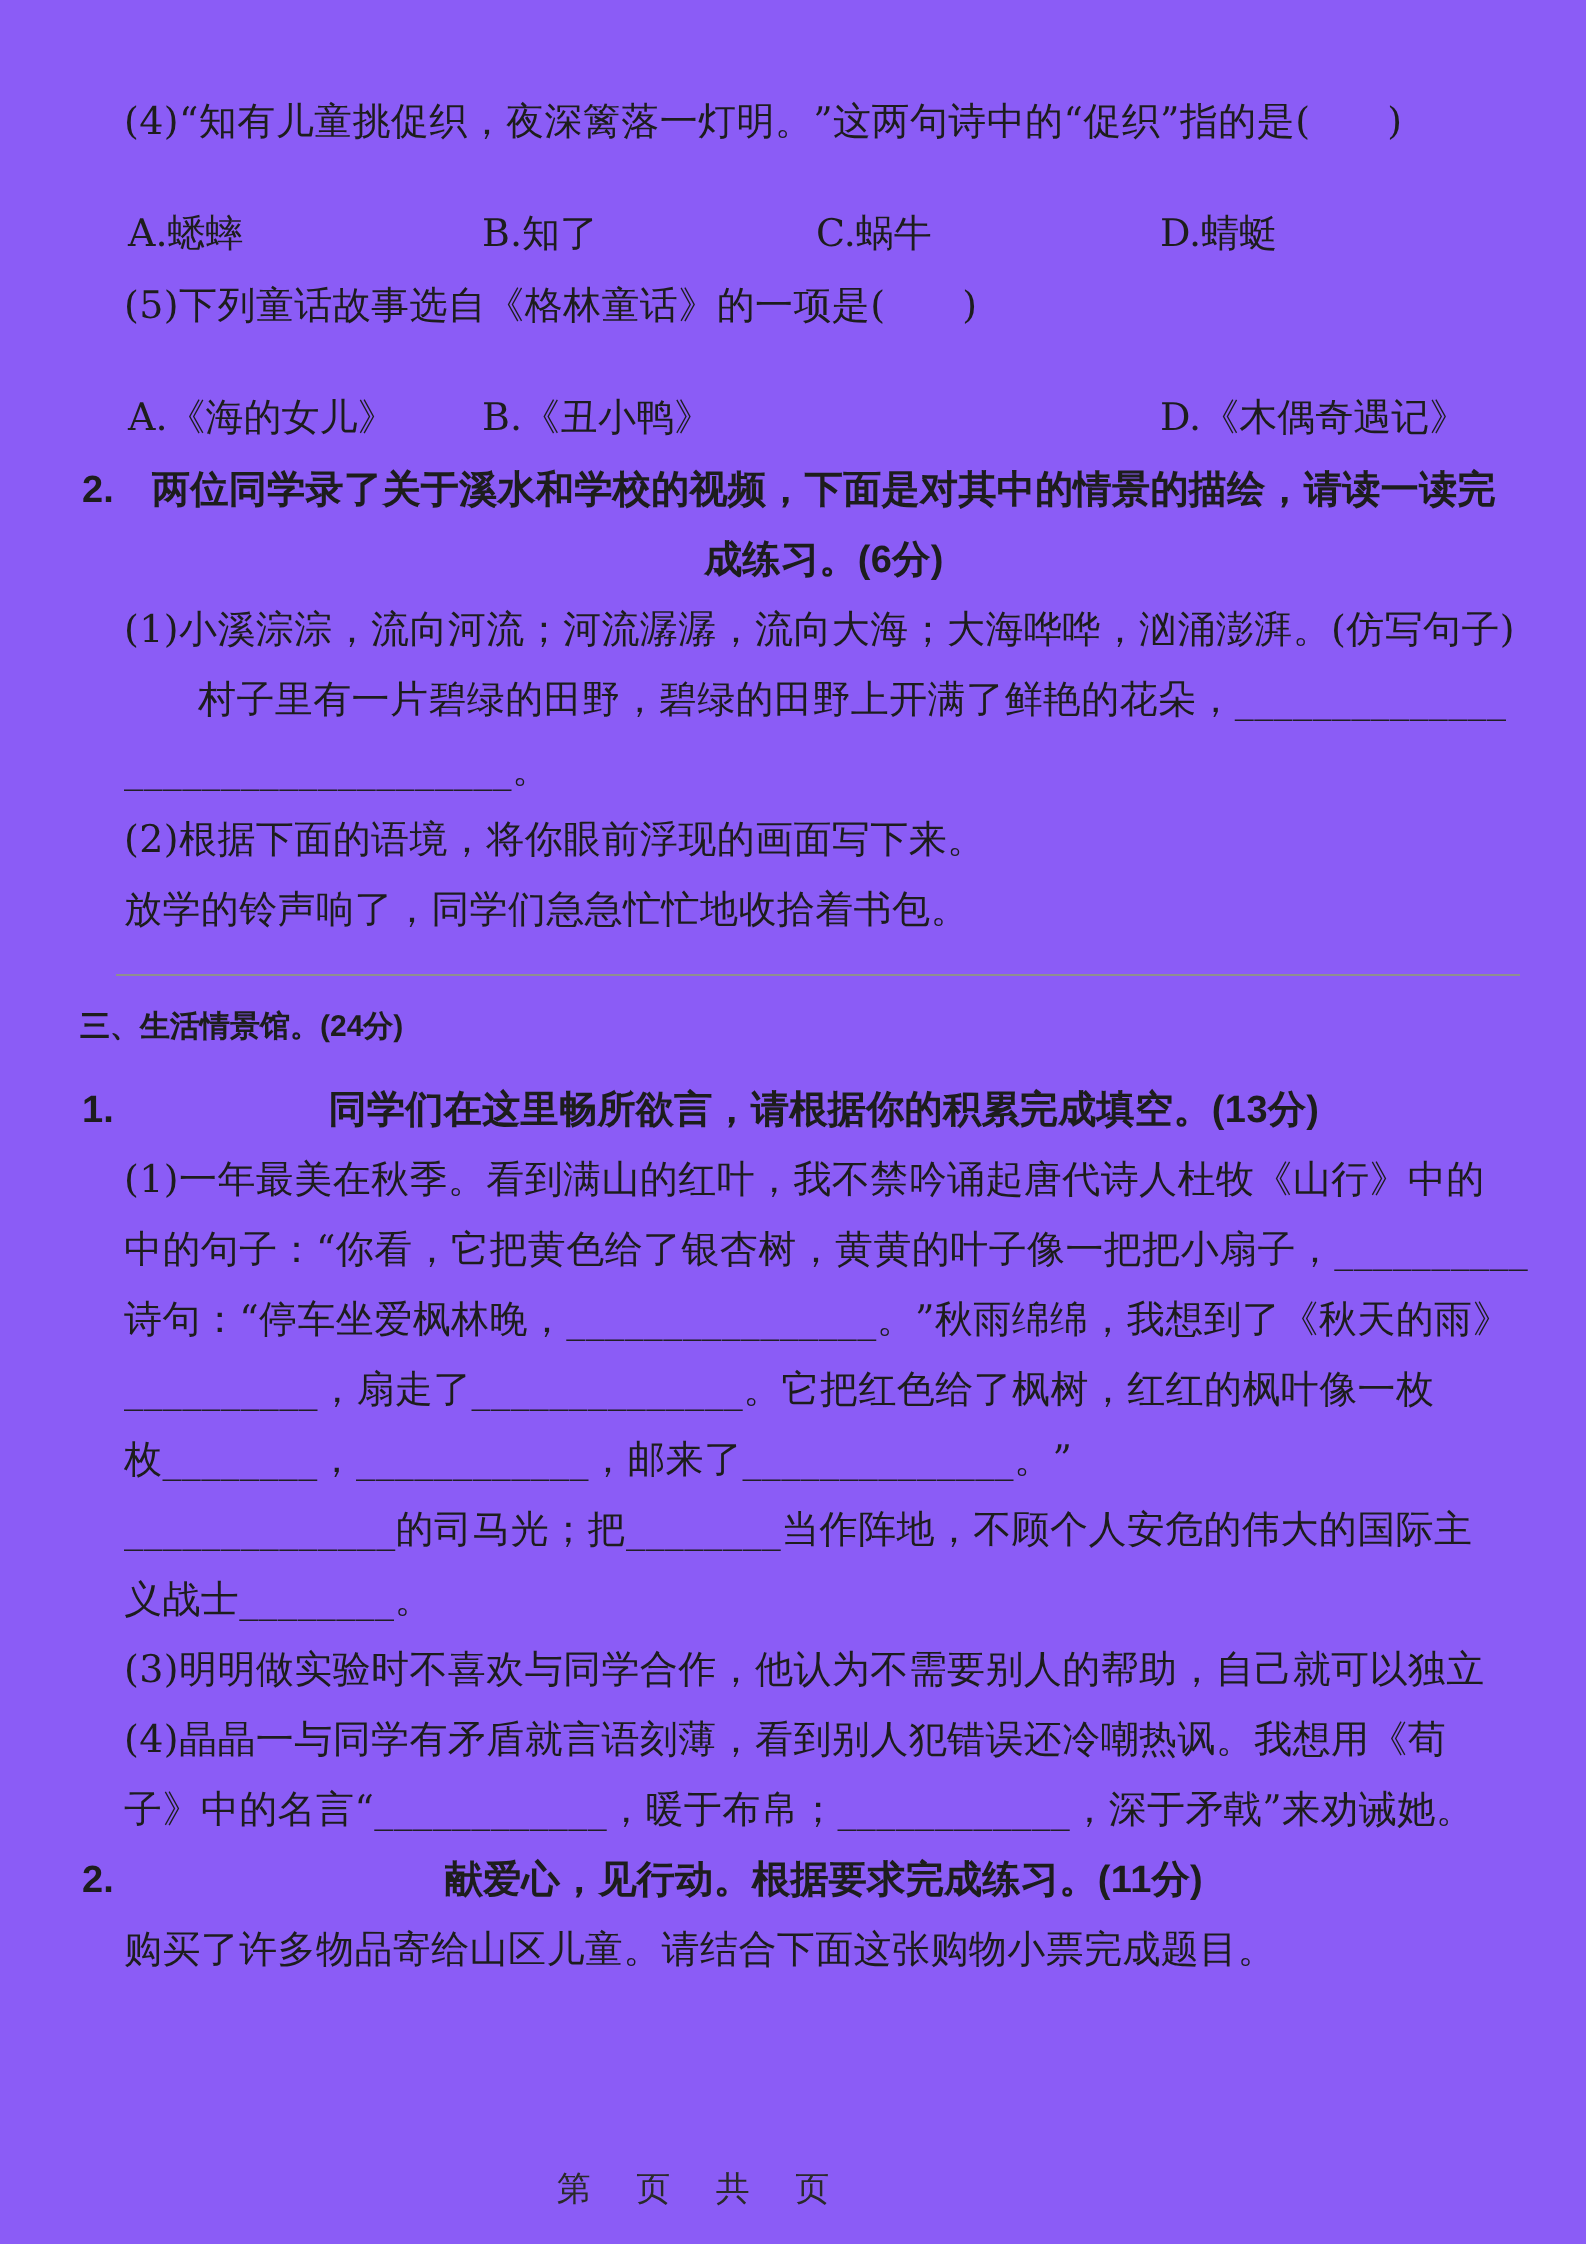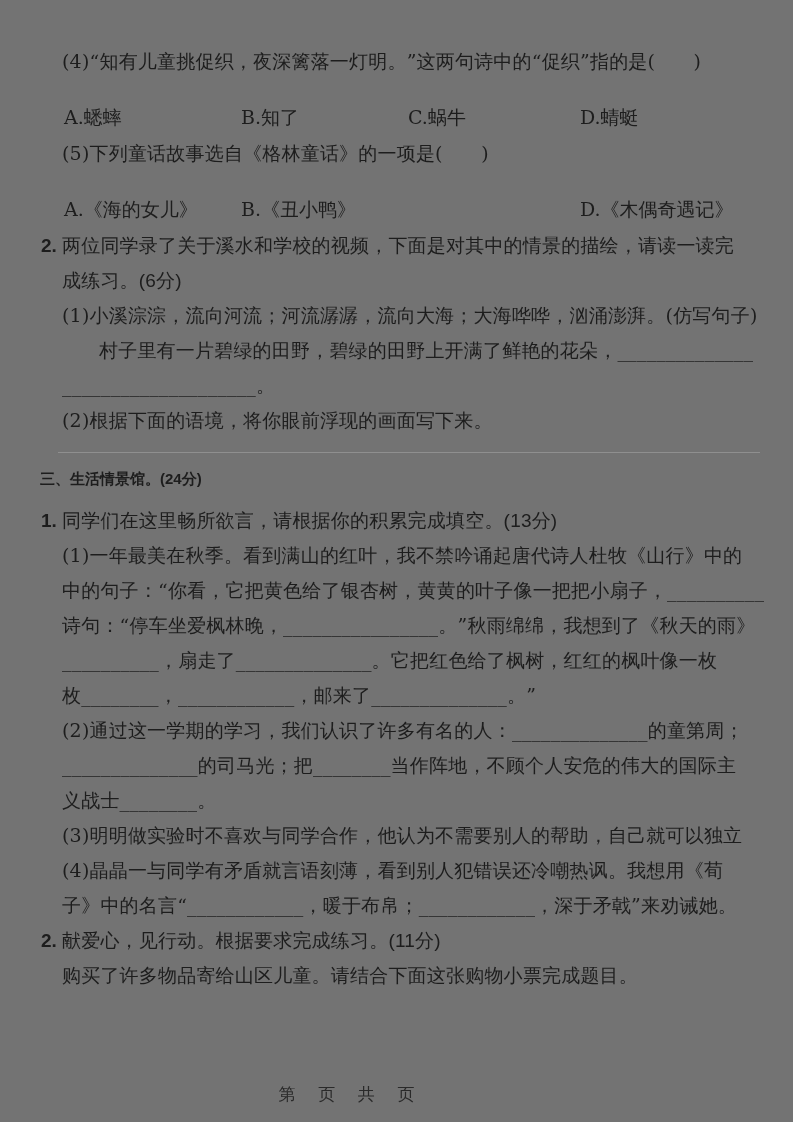--- a/index.html
+++ b/index.html
@@ -1,38 +1,39 @@
 <!DOCTYPE html>
 <html><head>
 <meta charset="utf-8">
 <style>
   * { margin:0; padding:0; box-sizing:border-box; }
   html,body { background:#e8e8e8; }
   .page {
     position:relative;
     width:793px; height:1122px;
-    background:#737373;
+    background:#8b5cf6;
     font-family:"DejaVu Serif", serif;
     color:#1d1d1d;
     overflow:hidden;
   }
   .content {
     position:absolute;
     left:62px; top:44px;
     width:700px;
   }
   .line {
     font-size:19px;
     line-height:35px;
     white-space:nowrap;
     letter-spacing:0.2px;
   }
   .hei {
     font-family:"Liberation Sans", sans-serif;
-    font-weight:400;
+    font-weight:700;
+    text-align:center;
   }
   .item { position:relative; }
   .item-num {
     position:absolute;
     left:-21px; top:0;
     font-family:"Liberation Sans", sans-serif;
     font-weight:700;
     font-size:19px;
     line-height:35px;
   }
@@ -98,37 +99,37 @@
     <div class="item">
       <span class="item-num">2.</span>
       <div class="line hei">两位同学录了关于溪水和学校的视频，下面是对其中的情景的描绘，请读一读完</div>
       <div class="line hei">成练习。(6分)</div>
     </div>
 
     <div class="line">(1)小溪淙淙，流向河流；河流潺潺，流向大海；大海哗哗，汹涌澎湃。(仿写句子)</div>
     <div class="line indent2">村子里有一片碧绿的田野，碧绿的田野上开满了鲜艳的花朵，______________</div>
     <div class="line blank-line2">____________________。</div>
     <div class="line">(2)根据下面的语境，将你眼前浮现的画面写下来。</div>
+    <div class="line">放学的铃声响了，同学们急急忙忙地收拾着书包。</div>
 
     <hr class="divider">
     <div class="section-title">三、生活情景馆。(24分)</div>
     <div class="gap-sm"></div>
 
     <div class="item">
       <span class="item-num">1.</span>
       <div class="line hei">同学们在这里畅所欲言，请根据你的积累完成填空。(13分)</div>
     </div>
 
     <div class="line">(1)一年最美在秋季。看到满山的红叶，我不禁吟诵起唐代诗人杜牧《山行》中的</div>
     <div class="line">中的句子：“你看，它把黄色给了银杏树，黄黄的叶子像一把把小扇子，__________</div>
     <div class="line">诗句：“停车坐爱枫林晚，________________。”秋雨绵绵，我想到了《秋天的雨》</div>
     <div class="line">__________，扇走了______________。它把红色给了枫树，红红的枫叶像一枚</div>
     <div class="line">枚________，____________，邮来了______________。”</div>
 
-    <div class="line">(2)通过这一学期的学习，我们认识了许多有名的人：______________的童第周；</div>
     <div class="line">______________的司马光；把________当作阵地，不顾个人安危的伟大的国际主</div>
     <div class="line">义战士________。</div>
 
     <div class="line">(3)明明做实验时不喜欢与同学合作，他认为不需要别人的帮助，自己就可以独立</div>
 
     <div class="line">(4)晶晶一与同学有矛盾就言语刻薄，看到别人犯错误还冷嘲热讽。我想用《荀</div>
     <div class="line">子》中的名言“____________，暖于布帛；____________，深于矛戟”来劝诫她。</div>
 
     <div class="item">
       <span class="item-num">2.</span>

